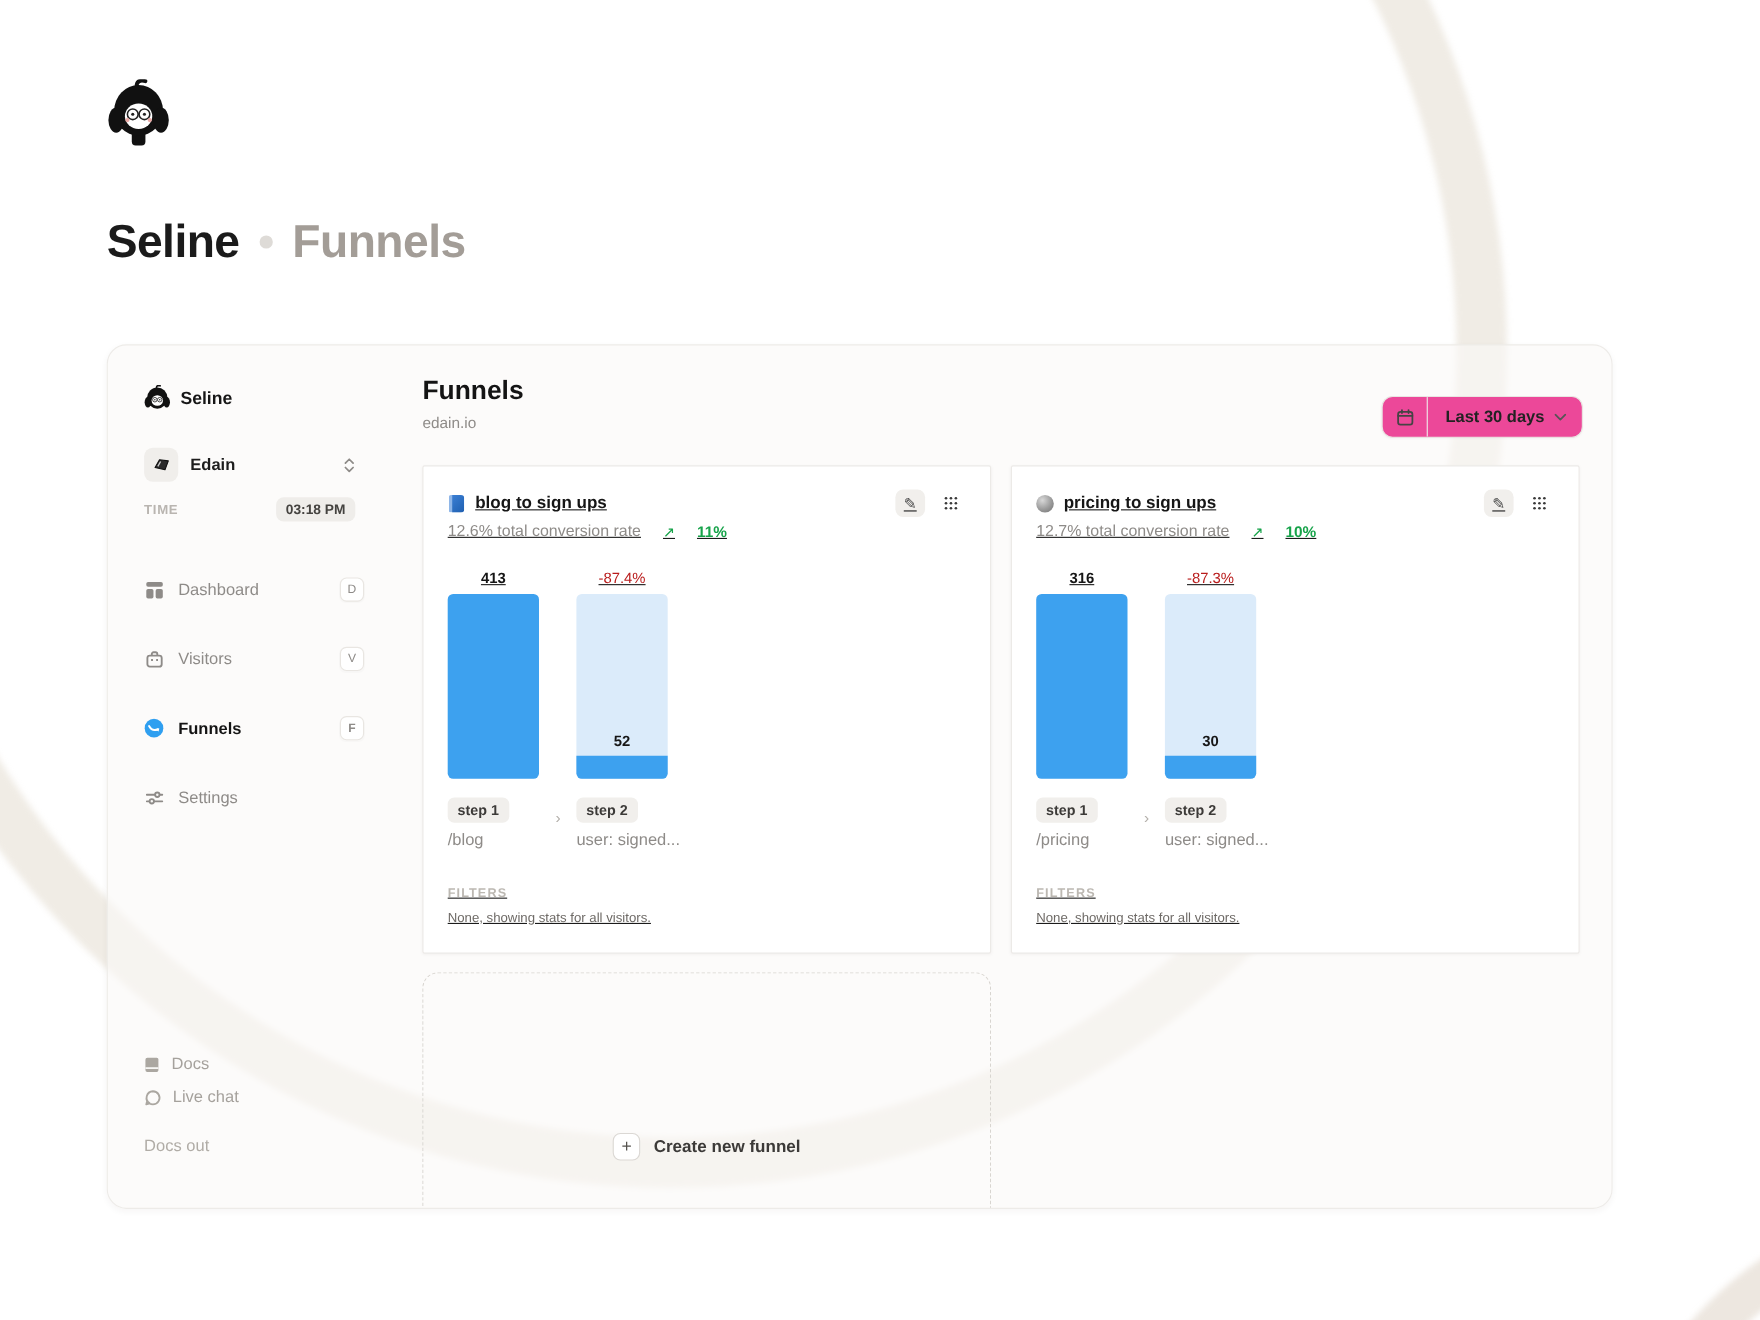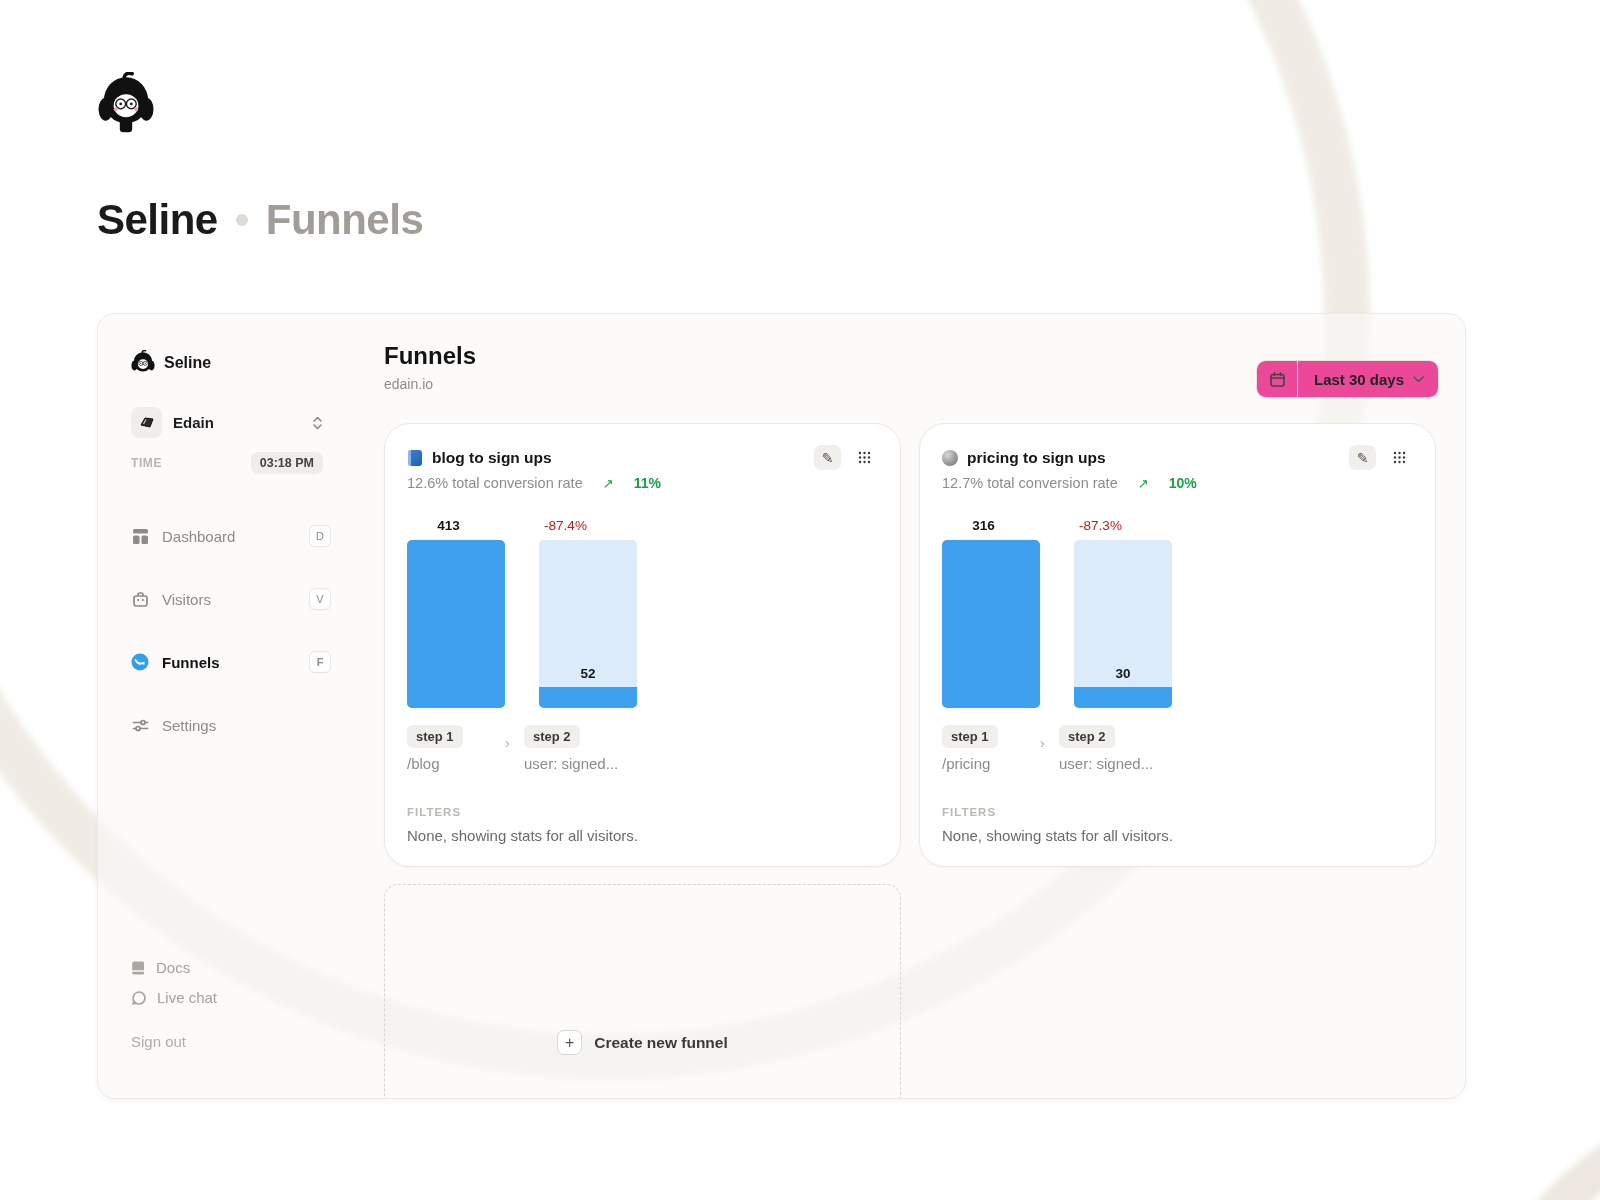--- a/index.html
+++ b/index.html
@@ -60,21 +60,21 @@
 
   
   .main-head-title { position:absolute; left:286px; top:28px; font-size:24px; font-weight:700; color:#141414; }
   .main-head-site  { position:absolute; left:286px; top:62px; font-size:14px; color:#8e8b88; }
 
   .range-picker { position:absolute; left:1158px; top:46px; height:38px; display:flex; align-items:stretch; background:#ec4899; border:1px solid #e9e6e2; border-radius:10px; box-shadow:0 1px 2px rgba(0,0,0,0.03); overflow:hidden; cursor:pointer; }
   .range-cal { width:41px; display:flex; align-items:center; justify-content:center; border-right:1px solid #eeecea; }
   .range-main { display:flex; align-items:center; gap:9px; padding:0 14px 0 16px; font-size:15px; font-weight:600; color:#222; }
 
   
-  .card { position:absolute; top:109px; width:517px; height:444px; background:#ffffff; border:1px solid #eceae7; border-radius:26px; box-shadow:0 1px 3px rgba(40,35,30,0.04); padding:21px 22px; }
+  .card { position:absolute; top:109px; width:517px; height:444px; background:#ffffff; border:1px solid #eceae7; border-radius:2px; box-shadow:0 1px 3px rgba(40,35,30,0.04); padding:21px 22px;text-decoration:underline; }
   .card.c0 { left:286px; }
   .card.c1 { left:821px; }
 
   .card-head { display:flex; align-items:center; }
   .glyph-book { width:14px; height:16px; margin:1px 10px 0 1px; border-radius:2px 3px 3px 2px; background:linear-gradient(135deg,#3b7fd4,#1f5fb0); border-left:3px solid #8fb6e8; }
   .glyph-moon { width:16px; height:16px; margin-right:9px; border-radius:50%; background:radial-gradient(circle at 35% 30%, #d8d8d8, #9a9a9a 55%, #6f6f6f); }
   .funnel-name { font-size:15.5px; font-weight:700; color:#161616; flex:1; }
   .icon-btn { width:27px; height:25px; border-radius:7px; display:flex; align-items:center; justify-content:center; color:#4a4a4a; cursor:pointer; }
   .icon-btn.edit { background:#f1efec; font-size:14px; }
   .icon-btn.drag { margin-left:10px; }
@@ -82,37 +82,37 @@
   .card-sub { margin-top:5px; display:flex; align-items:center; gap:20px; font-size:14.5px; color:#8e8b88; }
   .trend { color:#17a34a; font-size:13px; }
   .trend-pct { color:#17a34a; font-size:14px; font-weight:600; }
 
   .bars-labels { margin-top:27px; display:flex; }
   .bars-labels .bl { width:83px; text-align:center; font-size:13.5px; }
   .bars-labels .bl.first { font-weight:700; color:#161616; margin-right:34px; }
   .bars-labels .bl.second { color:#b91c1c; }
 
   .bars { margin-top:7px; display:flex; height:168px; }
-  .bar { width:98px; border-radius:5px; }
+  .bar { width:83px; border-radius:5px; }
   .bar.solid { background:#3da1ef; margin-right:34px; }
   .bar.light { background:#dbebfa; position:relative; }
   .bar-fill { position:absolute; left:0; bottom:0; width:100%; background:#3da1ef; border-radius:0 0 5px 5px; }
   .fill-label { position:absolute; width:100%; text-align:center; font-size:13.5px; font-weight:700; color:#161616; }
 
   .steps-row { position:relative; margin-top:17px; height:52px; }
   .step-badge { position:absolute; top:0; background:#f1efec; border-radius:6px; padding:4px 9px; font-size:13px; font-weight:700; color:#3c3a38; }
   .step-badge.s0 { left:0; }
   .step-badge.s1 { left:117px; }
   .step-chevron { position:absolute; left:98px; top:10px; color:#b3afaa; font-size:14px; }
   .step-name { position:absolute; top:30px; font-size:15px; color:#8e8b88; white-space:nowrap; }
   .step-name.s0 { left:0; }
   .step-name.s1 { left:117px; }
 
   .filters-label { margin-top:29px; font-size:11.5px; font-weight:600; letter-spacing:1px; color:#bcb8b2; }
-  .filters-text { margin-top:9px; font-size:15px; color:#6e6a66; }
+  .filters-text { margin-top:9px; font-size:12px; color:#6e6a66; }
 
   
   .create-box { position:absolute; left:286px; top:570px; width:517px; height:250px; border:1px dashed #d8d5d0; border-radius:14px; }
   .create-inner { position:absolute; left:0; right:0; top:145px; display:flex; align-items:center; justify-content:center; gap:12px; cursor:pointer; }
   .plus-box { width:25px; height:25px; border:1px solid #dbd8d4; border-radius:7px; background:#fff; color:#55524e; font-size:16px; display:flex; align-items:center; justify-content:center; line-height:1; }
   .create-label { font-size:15.5px; font-weight:600; color:#3c3a38; }
 
   svg { display:block; }
 </style>
 </head>
@@ -241,21 +241,21 @@
         <span>Docs</span>
       </div>
       <div class="foot-item">
         <span>
           <svg width="16" height="16" viewBox="0 0 16 16" fill="none" stroke="#aba7a1" stroke-width="1.7">
             <path d="M8 2 a6 6 0 1 1 -5.2 9 L2 14 l3.1 -0.9 A6 6 0 0 1 8 2 Z" stroke-linejoin="round"></path>
           </svg>
         </span>
         <span>Live chat</span>
       </div>
-      <div class="signout">Sign out</div>
+      <div class="signout">Docs out</div>
     </div>
   </div>
 
   <div class="main-head-title">Funnels</div>
   <div class="main-head-site">edain.io</div>
 
   <div class="range-picker">
     <div class="range-cal">
       <svg width="17" height="17" viewBox="0 0 17 17" fill="none" stroke="#444" stroke-width="1.6" stroke-linecap="round">
         <rect x="2" y="3.5" width="13" height="11.5" rx="2.2"></rect>

